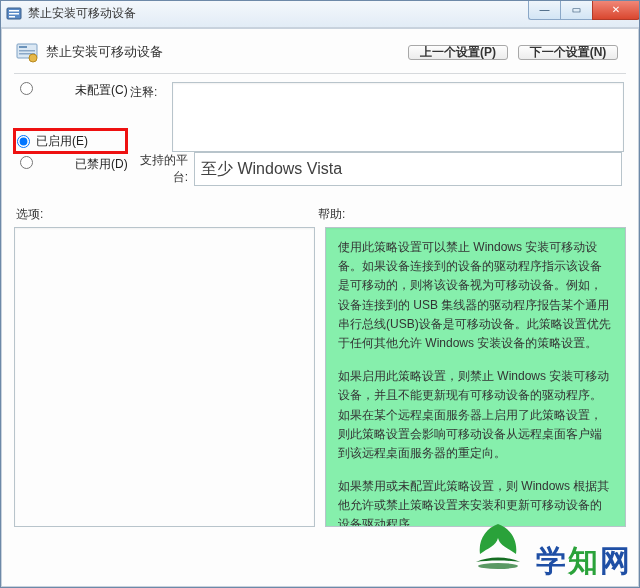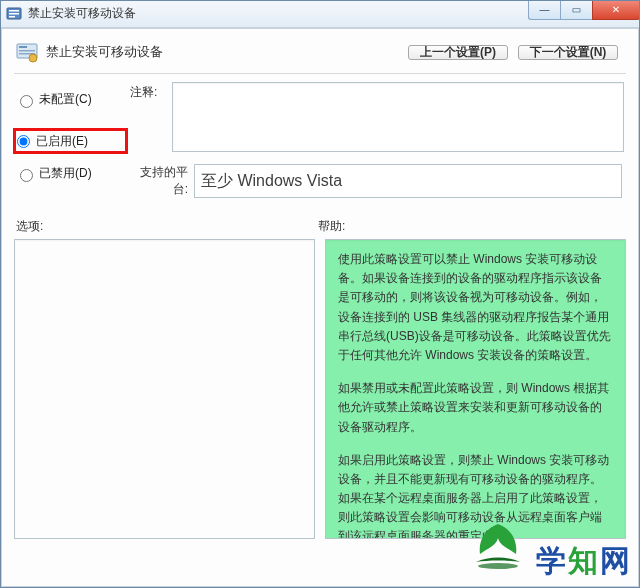--- a/index.html
+++ b/index.html
@@ -22,26 +22,26 @@
   .headerrow .gp-icon { width:22px; height:22px; margin-right:8px; }
   .headerrow .gp-title { font-size:13px; color:#333; flex:1; }
   .navbtns { display:flex; gap:10px; margin-right:6px; }
   .navbtn { min-width:100px; height:15px; background:linear-gradient(#fdfdfd,#ececec); border:1px solid #a8a8a8; border-radius:3px; font-size:12px; color:#333; display:flex; align-items:center; justify-content:center; padding:0 10px; cursor:pointer;font-weight:bold; }
 
   .divider { border-top:1px solid #d6d9dc; margin:0 12px 8px 12px; }
 
   
   .radios-area { position:relative; padding:0 14px 6px 14px; }
   .radios { float:left; width:112px; font-size:12px; color:#222; }
-  .radio-row { display:flex; align-items:flex-end; height:26px; padding-left:4px; }
+  .radio-row { display:flex; align-items:flex-start; height:26px; padding-left:4px;gap:36px; }
   .radio-row input { margin-right:6px; }
   .radio-highlight { border:3px solid #e11; display:flex; align-items:center; height:26px; padding:0 4px 0 1px; margin-left:-3px; margin-top:20px; margin-bottom:2px; }
   .comment-label { position:absolute; left:128px; top:2px; font-size:12px; color:#333; }
   .comment-box { margin-left:156px; height:70px; border:1px solid #b8c4cb; background:#fff; box-shadow:inset 0 1px 2px rgba(0,0,0,.06); }
-  .platform-row { display:flex; align-items:center; margin-top:12px; margin-left:90px; font-size:12px; color:#333; }
+  .platform-row { display:flex; align-items:center; margin-top:0; margin-left:90px; font-size:12px; color:#333; }
   .platform-row .lbl { width:66px; text-align:right; padding-right:6px; }
   .platform-box { flex:1; height:22px; border:1px solid #b8c4cb; background:#fff; display:flex; align-items:center; padding:16px 6px; font-size:16px; color:#404040; margin-right:2px; }
 
   .section-labels { display:flex; padding:14px 14px 4px 14px; font-size:12px; color:#333; }
   .section-labels .opt { width:302px; }
   .panes { display:flex; gap:10px; padding:0 12px 14px 12px; }
   .pane { flex:1; height:300px; border:1px solid #b8c4cb; background:#86efac; box-shadow:inset 0 1px 2px rgba(0,0,0,.05); font-size:12px; color:#333; padding:10px 12px; line-height:1.6; overflow:hidden; }
   .pane.opt { background:#fdfdfd; }
   .pane.help p { margin-bottom:14px; }
 
@@ -117,22 +117,22 @@
 
   <div class="section-labels">
     <div class="opt">选项:</div>
     <div>帮助:</div>
   </div>
 
   <div class="panes">
     <div class="pane opt"></div>
     <div class="pane help">
       <p>使用此策略设置可以禁止 Windows 安装可移动设备。如果设备连接到的设备的驱动程序指示该设备是可移动的，则将该设备视为可移动设备。例如，设备连接到的 USB 集线器的驱动程序报告某个通用串行总线(USB)设备是可移动设备。此策略设置优先于任何其他允许 Windows 安装设备的策略设置。</p>
+      <p>如果启用此策略设置，则禁止 Windows 安装可移动设备，并且不能更新现有可移动设备的驱动程序。如果在某个远程桌面服务器上启用了此策略设置，则此策略设置会影响可移动设备从远程桌面客户端到该远程桌面服务器的重定向。</p>
       <p>如果禁用或未配置此策略设置，则 Windows 根据其他允许或禁止策略设置来安装和更新可移动设备的设备驱动程序。</p>
-      <p>如果启用此策略设置，则禁止 Windows 安装可移动设备，并且不能更新现有可移动设备的驱动程序。如果在某个远程桌面服务器上启用了此策略设置，则此策略设置会影响可移动设备从远程桌面客户端到该远程桌面服务器的重定向。</p>
     </div>
   </div>
 
 </div>
 
 <div class="watermark">
   <div class="wm-logo">
     <svg viewBox="0 0 60 52">
       <path d="M30 6 C18 10 10 22 12 36 C20 30 28 28 30 20 C32 28 40 30 48 36 C50 22 42 10 30 6 Z" fill="#2aa23a"></path>
       <path d="M8 44 C20 38 40 38 52 44 C40 42 20 42 8 44 Z" fill="#156d22"></path>

